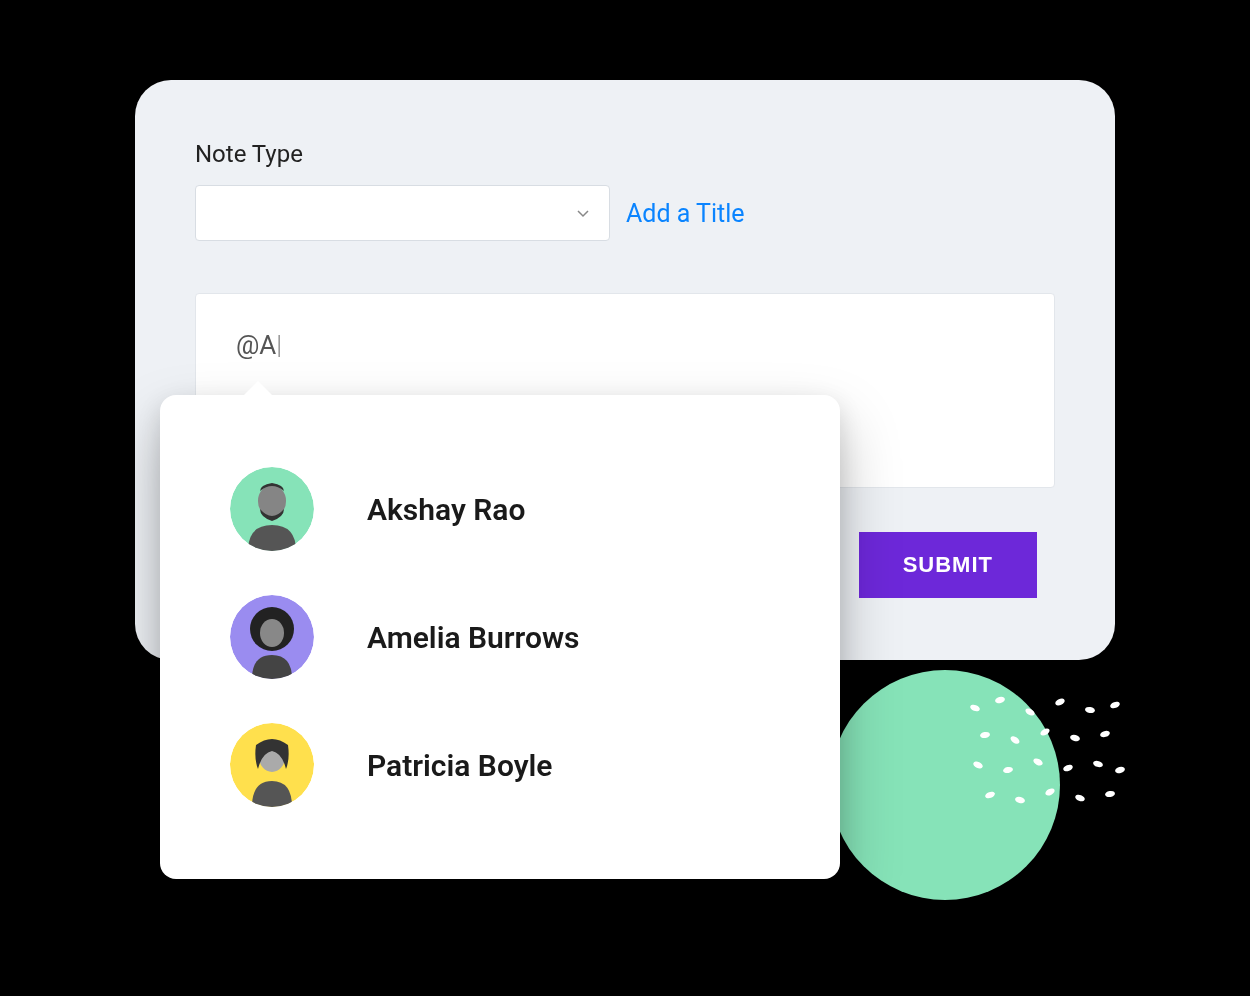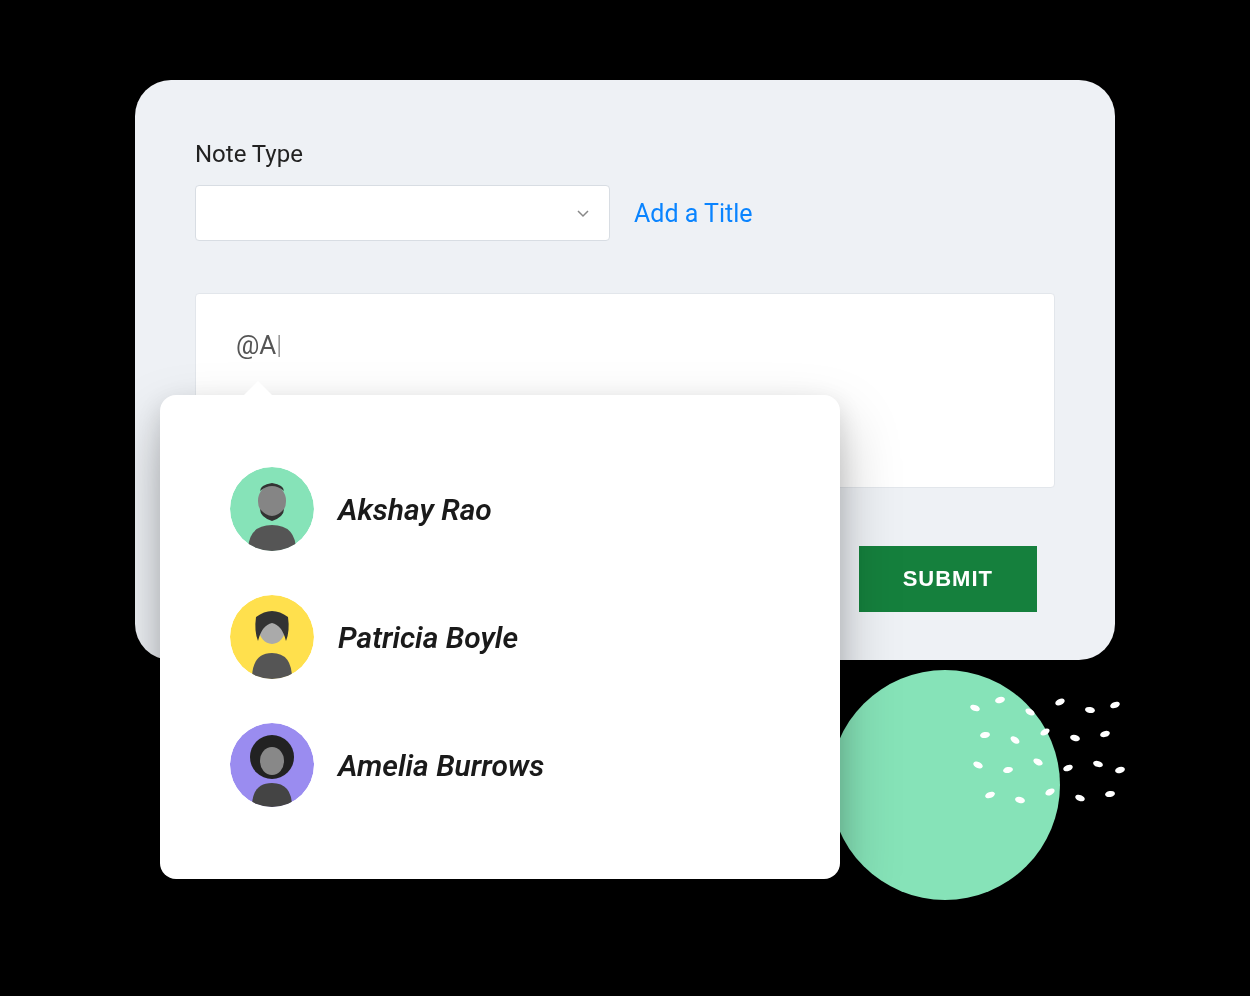--- a/index.html
+++ b/index.html
@@ -27,21 +27,21 @@
     }
     .note-type-label {
       font-size: 24px;
       color: #222;
       margin-bottom: 17px;
       font-weight: 400;
     }
     .top-row {
       display: flex;
       align-items: center;
-      gap: 24px;
+      gap: 16px;
     }
     .select-box {
       width: 415px;
       height: 56px;
       background: #fff;
       border: 1px solid #d8dde3;
       border-radius: 4px;
       display: flex;
       align-items: center;
       justify-content: flex-end;
@@ -69,22 +69,22 @@
       font-size: 26px;
       color: #555;
     }
     .note-body .cursor {
       color: #888;
       font-weight: 300;
     }
     .submit-btn {
       position: absolute;
       right: 78px;
-      bottom: 48px;
-      background: #15803d;
+      bottom: 62px;
+      background: #6d28d9;
       color: #fff;
       border: none;
       font-size: 22px;
       font-weight: 700;
       letter-spacing: 1px;
       padding: 20px 44px;
       cursor: pointer;
     }
     .green-blob {
       position: absolute;
@@ -120,24 +120,23 @@
       left: 82px;
       width: 0;
       height: 0;
       border-left: 16px solid transparent;
       border-right: 16px solid transparent;
       border-bottom: 16px solid #fff;
     }
     .suggestion {
       display: flex;
       align-items: center;
-      gap: 24px;
+      gap: 53px;
       padding: 22px 0;
       cursor: pointer;
-      font-style: italic;
     }
     .avatar {
       width: 84px;
       height: 84px;
       border-radius: 50%;
       flex-shrink: 0;
       position: relative;
       overflow: hidden;
     }
     .avatar svg {
@@ -208,32 +207,32 @@
         <path d="M 18 84 Q 18 58 42 58 Q 66 58 66 84 Z" fill="#555"></path>
         <path d="M 30 24 Q 42 14 54 24 Q 54 18 42 16 Q 30 18 30 24 Z" fill="#333"></path>
         <path d="M 30 42 Q 42 56 54 42 Q 54 50 42 54 Q 30 50 30 42 Z" fill="#333"></path>
       </svg>
     </div>
     <div class="suggestion-name">Akshay Rao</div>
   </div>
   <div class="suggestion">
     <div class="avatar">
       <svg viewBox="0 0 84 84">
+        <circle cx="42" cy="42" r="42" fill="#9a8cf0"></circle>
+        <circle cx="42" cy="34" r="22" fill="#222"></circle>
+        <ellipse cx="42" cy="38" rx="12" ry="14" fill="#888"></ellipse>
+        <path d="M 22 84 Q 22 60 42 60 Q 62 60 62 84 Z" fill="#444"></path>
+      </svg>
+    </div>
+    <div class="suggestion-name">Amelia Burrows</div>
+  </div>
+  <div class="suggestion">
+    <div class="avatar">
+      <svg viewBox="0 0 84 84">
         <circle cx="42" cy="42" r="42" fill="#ffe04d"></circle>
         <ellipse cx="42" cy="34" rx="13" ry="15" fill="#aaa"></ellipse>
         <path d="M 22 84 Q 22 58 42 58 Q 62 58 62 84 Z" fill="#555"></path>
         <path d="M 26 22 Q 42 10 58 22 Q 60 36 56 46 Q 52 30 42 28 Q 32 30 28 46 Q 24 36 26 22 Z" fill="#333"></path>
       </svg>
     </div>
     <div class="suggestion-name">Patricia Boyle</div>
   </div>
-  <div class="suggestion">
-    <div class="avatar">
-      <svg viewBox="0 0 84 84">
-        <circle cx="42" cy="42" r="42" fill="#9a8cf0"></circle>
-        <circle cx="42" cy="34" r="22" fill="#222"></circle>
-        <ellipse cx="42" cy="38" rx="12" ry="14" fill="#888"></ellipse>
-        <path d="M 22 84 Q 22 60 42 60 Q 62 60 62 84 Z" fill="#444"></path>
-      </svg>
-    </div>
-    <div class="suggestion-name">Amelia Burrows</div>
-  </div>
 </div>
 
 </body></html>

